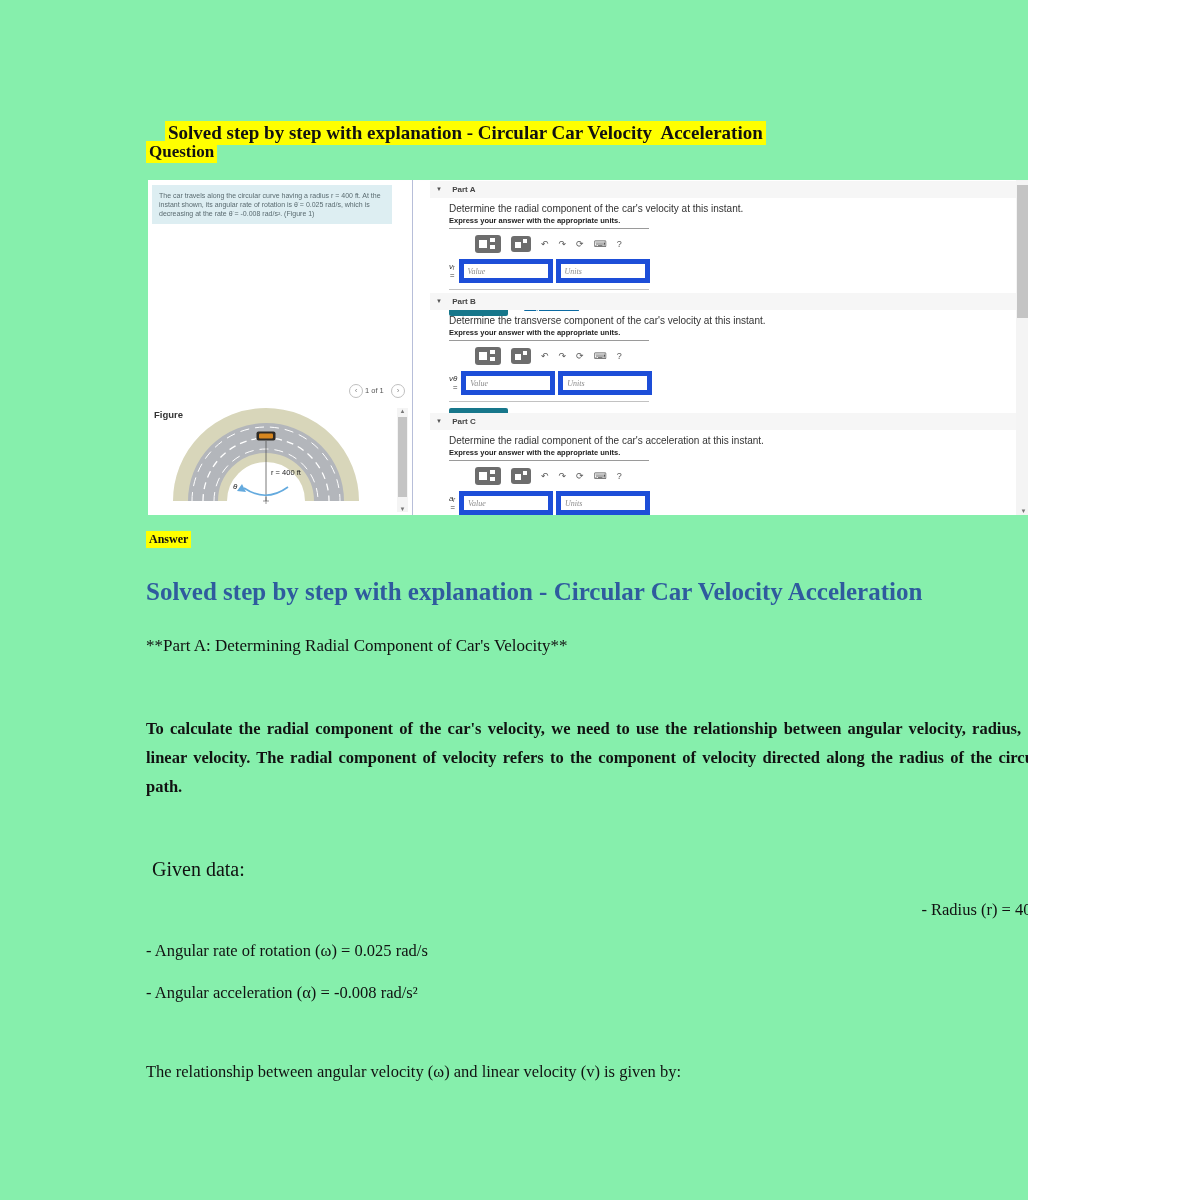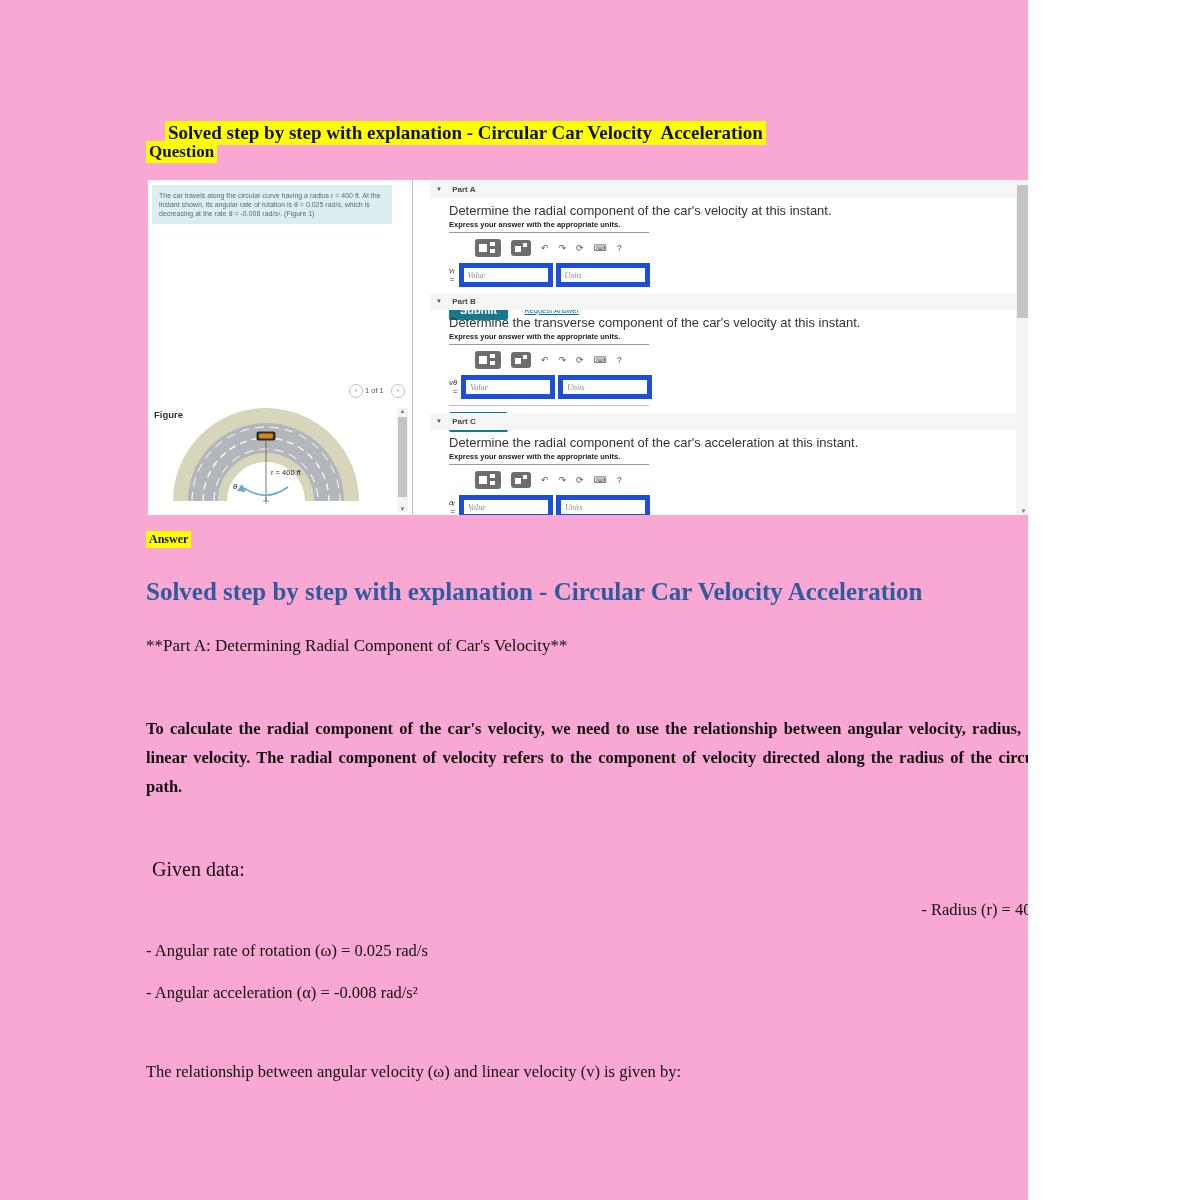--- a/index.html
+++ b/index.html
@@ -1,16 +1,16 @@
 <!DOCTYPE html>
 <html><head>
 <meta charset="utf-8">
 <style>
   html,body{margin:0;padding:0;background:#ffffff;}
-  #page{position:relative;width:1028px;height:1200px;background:#f9a8d4;overflow:hidden;
+  #page{position:relative;width:1028px;height:1200px;background:#86efac;overflow:hidden;
         font-family:"Liberation Serif",serif;color:#111;}
   .abs{position:absolute;}
 
   
   .hl{background:#ffff00;font-weight:bold;display:inline-block;padding:1px 3px;}
   #doc-title{left:146px;top:99px;font-size:19px;white-space:pre-wrap;}
   #q-label{left:146px;top:141px;font-size:17px;}
   #a-label{left:146px;top:531px;font-size:12px;text-decoration:underline;}
 
   #answer-heading{left:146px;top:576px;width:908px;font-size:25px;line-height:1.3;
@@ -45,21 +45,21 @@
   #outer-scroll{left:893px;top:0;width:15px;height:335px;}
 
   
   #right-panel{left:282px;top:0;width:586px;height:335px;}
   .part{position:absolute;left:0;width:100%;}
   #part-0{top:1px;} #part-1{top:113px;} #part-2{top:233px;}
   .part-header{height:17px;background:#f6f6f6;font-size:8px;font-weight:bold;color:#444;
                line-height:17px;}
   .part-arrow{display:inline-block;font-size:6px;margin:0 8px 0 6px;color:#555;vertical-align:1px;}
   .part-body{margin:5px 0 0 19px;}
-  .desc{font-size:13px;color:#333;margin:0 9px 2px 0;}
+  .desc{font-size:10px;color:#333;margin:0 9px 2px 0;}
   .instr{font-size:7.5px;font-weight:bold;color:#222;margin:0;}
   .answer-box{width:200px;border-top:1px solid #9a9a9a;border-bottom:1px solid #c2c2c2;
               padding:4px 0 6px 0;margin-top:3px;}
   .eq-toolbar{display:flex;align-items:center;gap:10px;margin:2px 0 6px 26px;}
   .tpl-btn{width:26px;height:18px;background:#6d6d6d;border-radius:3px;position:relative;}
   .tpl-btn.small{width:20px;height:16px;}
   .tpl-sq{position:absolute;background:#fff;}
   .tb-icon{font-size:9px;color:#555;line-height:1;}
   .input-row{display:flex;align-items:center;}
   .prefix{font-size:8px;font-style:italic;width:24px;text-align:right;margin-right:4px;color:#333;}

